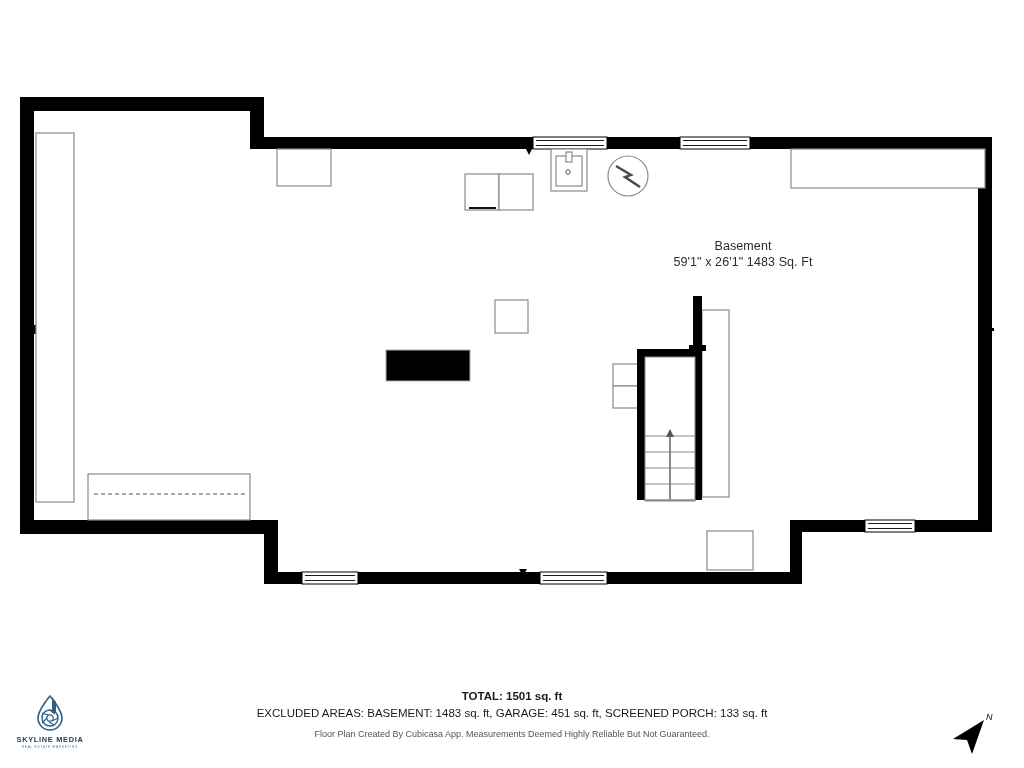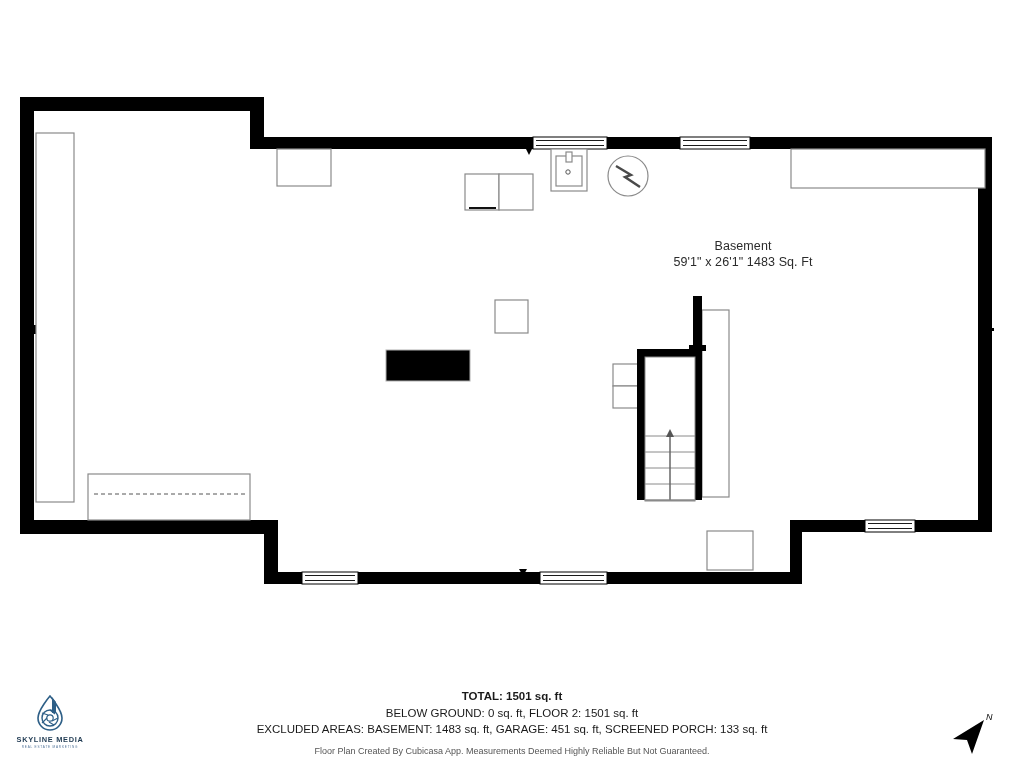--- a/index.html
+++ b/index.html
@@ -270,21 +270,20 @@
 
   </svg>
 
   <div class="room-label" style="left:643px; top:239px; width:200px;">
     <span class="room-name">Basement</span>
     <span class="room-dims">59'1" x 26'1" 1483 Sq. Ft</span>
   </div>
 
   <div id="footer">
     <div class="total-line">TOTAL: 1501 sq. ft</div>
-    <div class="sub-line">BELOW GROUND: 0 sq. ft, FLOOR 2: 1501 sq. ft</div>
     <div class="excl-line">EXCLUDED AREAS: BASEMENT: 1483 sq. ft, GARAGE: 451 sq. ft, SCREENED PORCH: 133 sq. ft</div>
     <div class="disclaimer">Floor Plan Created By Cubicasa App. Measurements Deemed Highly Reliable But Not Guaranteed.</div>
   </div>
 
   <div id="logo">
     <svg width="40" height="40" viewBox="0 0 40 40">
       <path d="M20 3 C20 3 8 17 8 25 A12 12 0 0 0 32 25 C32 17 20 3 20 3 Z" fill="none" stroke="#2e5f87" stroke-width="1.6"></path>
       <path d="M22 4 L26 9 L26 20 L22 20 Z" fill="#2e5f87"></path>
       <circle cx="20" cy="25" r="8" fill="none" stroke="#2e5f87" stroke-width="1.4"></circle>
       <circle cx="20" cy="25" r="3.2" fill="none" stroke="#2e5f87" stroke-width="1.2"></circle>

